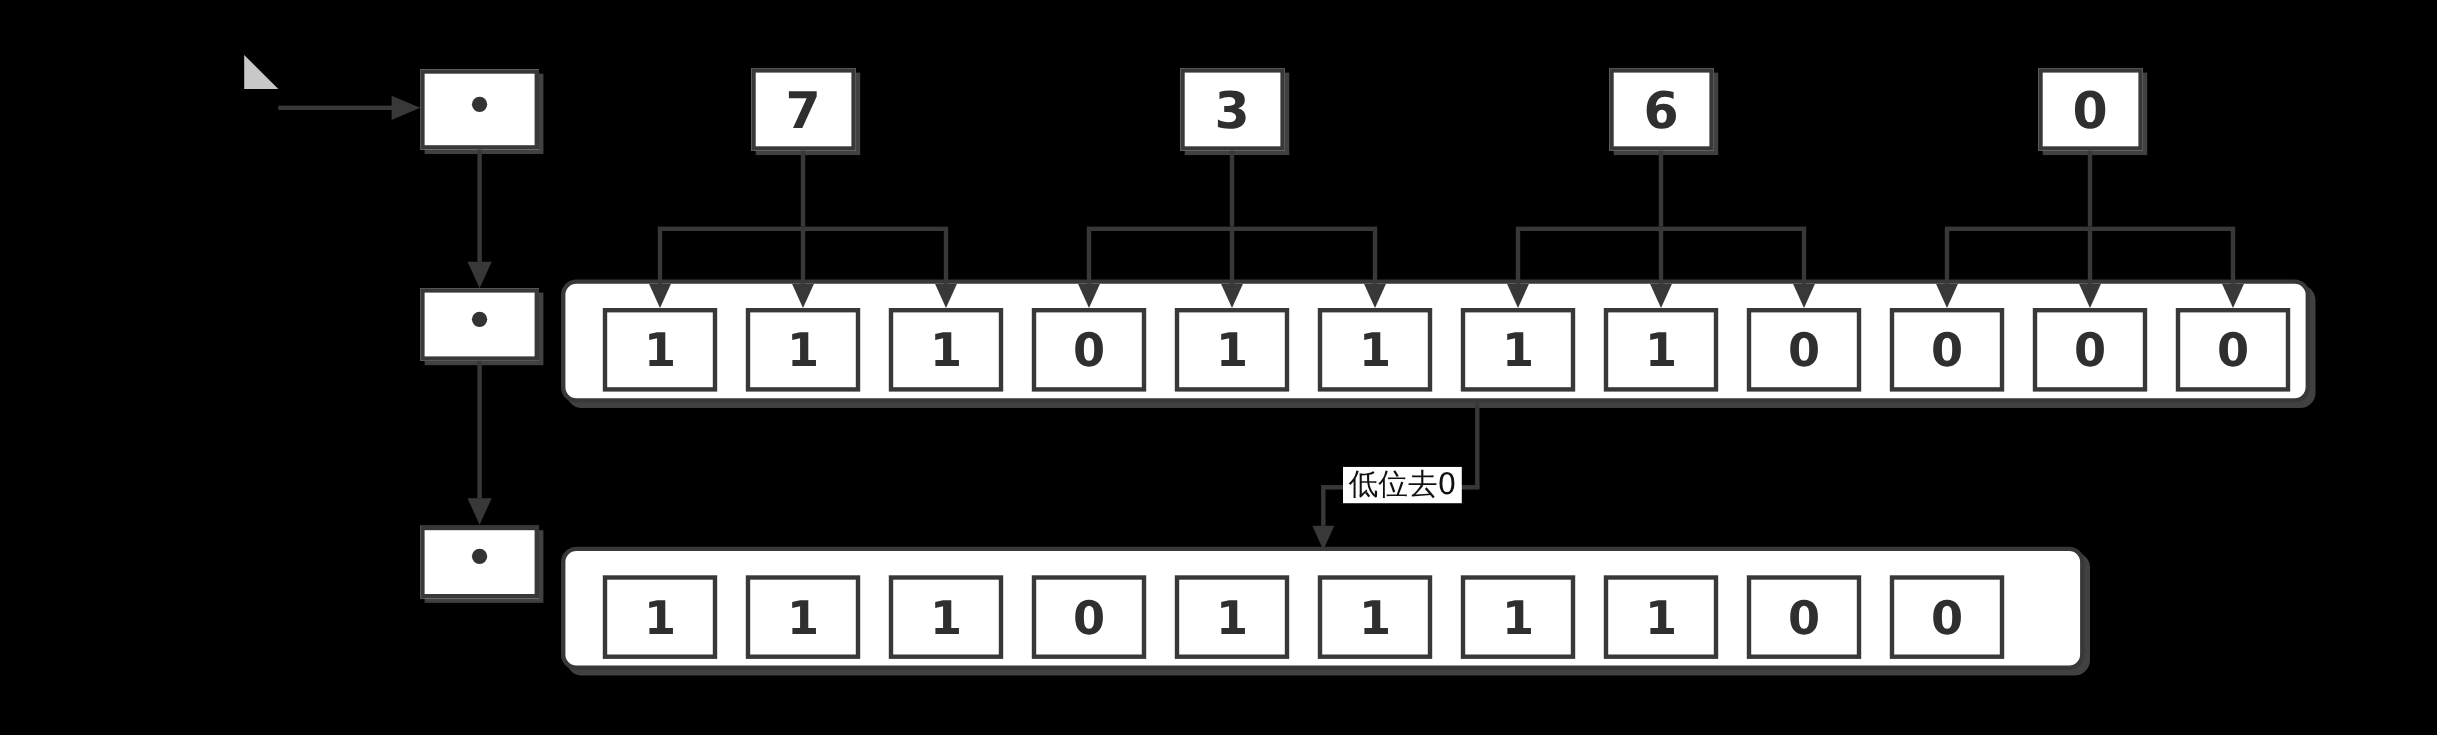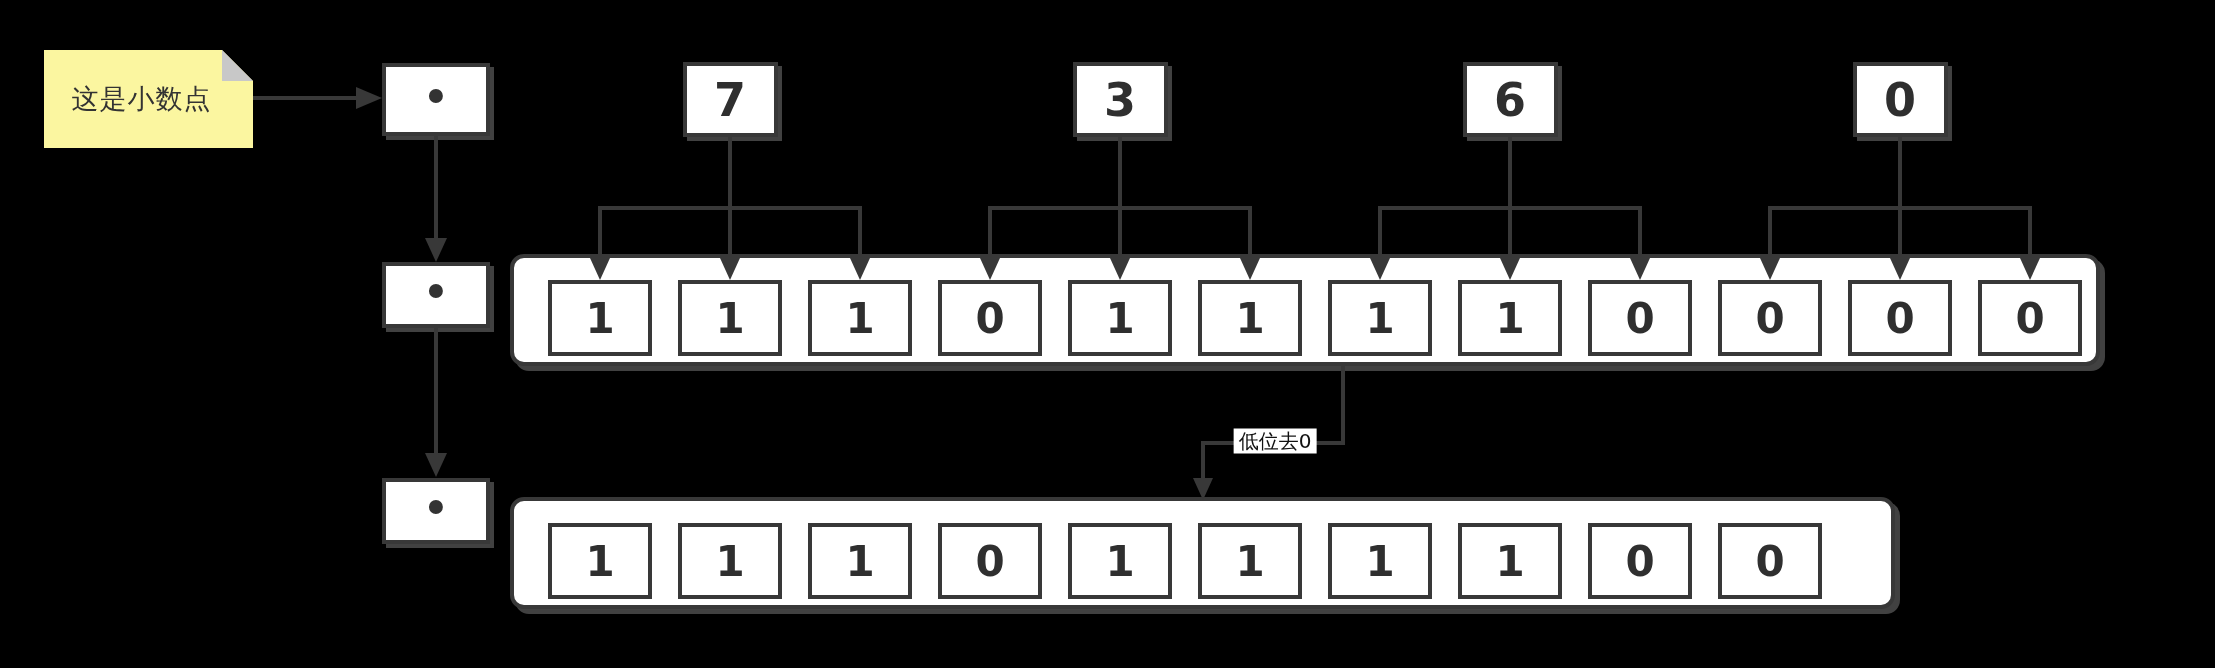--- a/index.html
+++ b/index.html
@@ -53,32 +53,29 @@
   }
   .note-fold{
     position:absolute;left:222px;top:50px;width:0;height:0;
     border-left:31px solid #C8C8C8;border-top:31px solid transparent;
     transform:translateX(0);
   }
   .note-text{
     font-size:27px;color:#333;letter-spacing:1px;padding-right:14px;
   }
   .chip{
-    position:absolute;background:#fff;color:#111;font-size:20px;line-height:1.15;
+    position:absolute;background:#fff;color:#111;font-size:27px;line-height:1.15;
     padding:1px 5px;transform:translate(-50%,-50%);white-space:nowrap;
   }
 </style>
 </head>
 <body>
 
 <div id="canvas">
 
-  <div class="note">
-    <span class="note-text">这是小数点</span>
-  </div>
   <div class="note-fold"></div>
 
   <div class="hline" style="left:253px;top:96px;width:104px;height:4px;"></div>
   <div class="head-right" style="left:356px;top:87px;"></div>
 
   <div class="wbox" style="left:382px;top:63px;width:108px;height:73px;">
     <span class="dotglyph">•</span>
   </div>
   <div class="wbox" style="left:382px;top:262px;width:108px;height:66px;">
     <span class="dotglyph">•</span>

